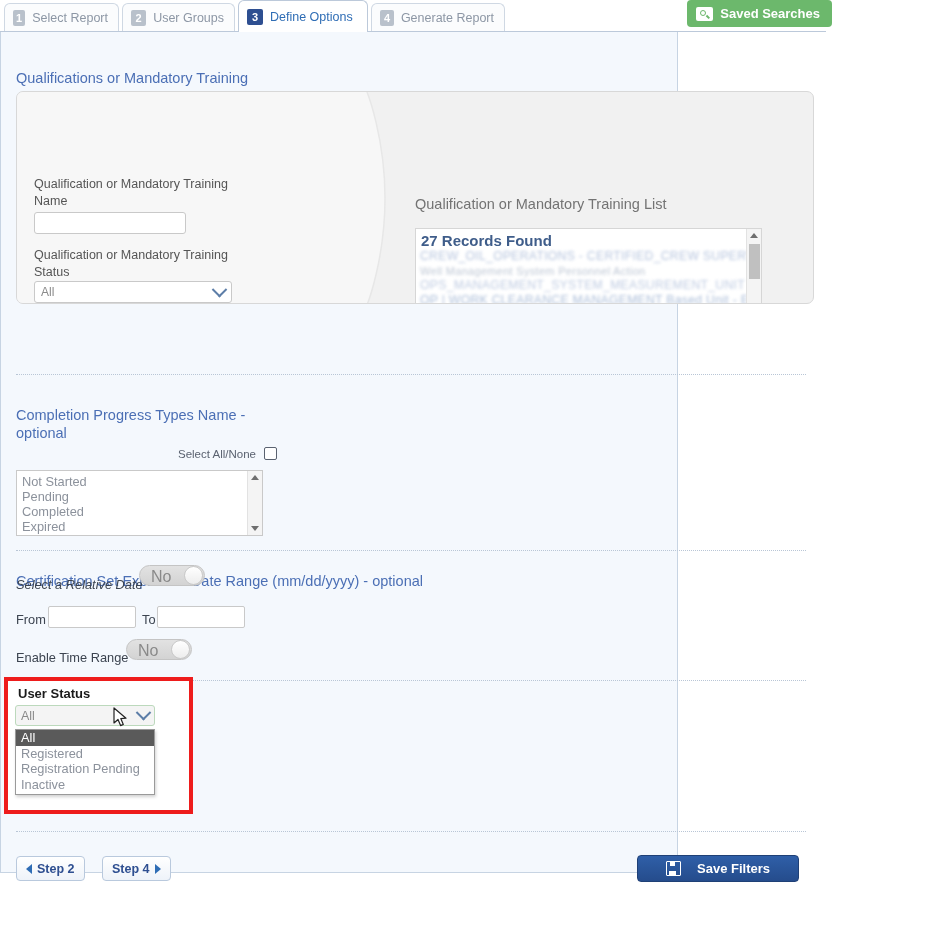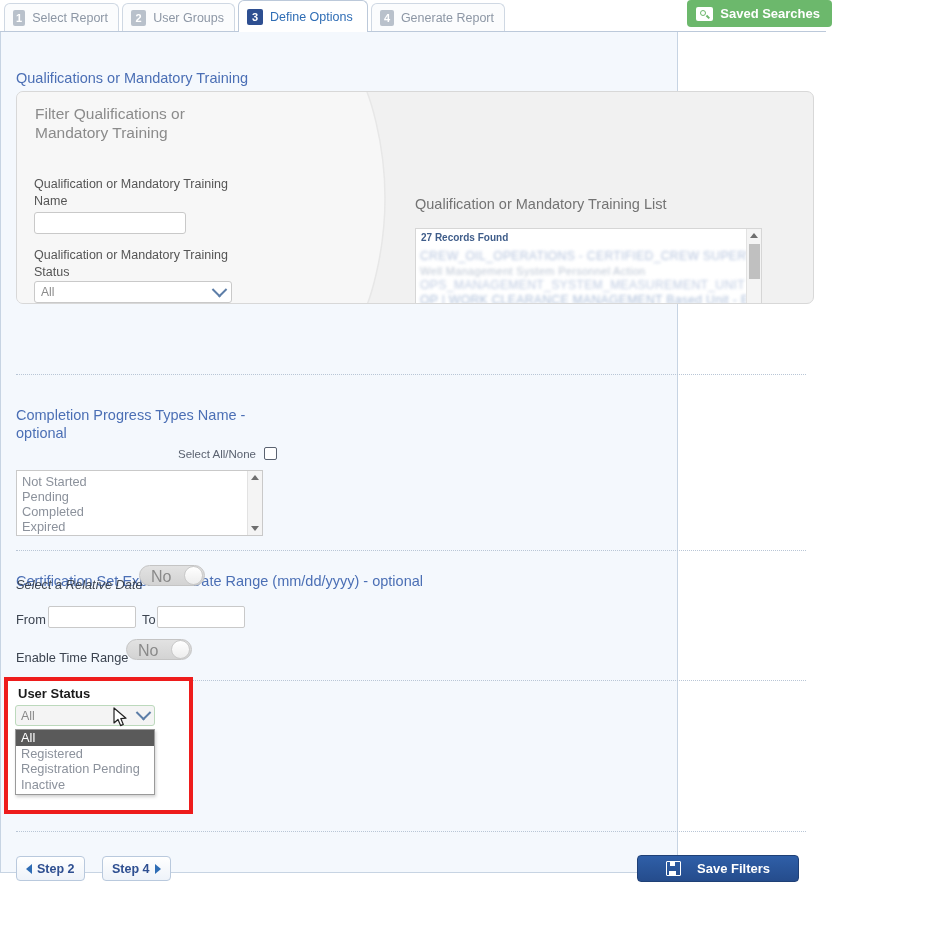--- a/index.html
+++ b/index.html
@@ -220,21 +220,21 @@
     width: 347px; height: 131px;
     box-sizing: border-box;
     background: #ffffff;
     border: 1px solid #d6d6d6;
     overflow: hidden;
   }
   .list-count {
     position: absolute;
     left: 5px; top: 3px;
     color: #3f5d8a;
-    font-size: 10px;
+    font-size: 15px;
     font-weight: bold;
   }
   .blur-rows {
     position: absolute;
     left: 4px; top: 20px;
     right: 2px;
     filter: blur(1.6px);
     opacity: 0.65;
   }
   .blur-rows .r {
@@ -538,21 +538,20 @@
 
     <div class="qual-panel">
       <div class="qual-left"></div>
       <div class="qual-curve">
         <svg width="60" height="213" viewBox="0 0 60 213">
           <path d="M0,0 L30,0 C30,0 48,45 48,106 C48,168 30,213 30,213 L0,213 Z" fill="#f7f7f7"></path>
           <path d="M30,0 C30,0 48,45 48,106 C48,168 30,213 30,213" fill="none" stroke="#e7e7e7" stroke-width="1.5"></path>
         </svg>
       </div>
 
-      <div class="qual-left-title">Filter Qualifications or Mandatory Training</div>
 
       <div class="fld-label qual-name-label">Qualification or Mandatory Training Name</div>
       <input class="qual-name-input" type="text" value="" style="">
 
       <div class="fld-label qual-status-label">Qualification or Mandatory Training Status</div>
       <div class="qual-status-select">
         <span>All</span>
         <span class="chev"></span>
       </div>
 

